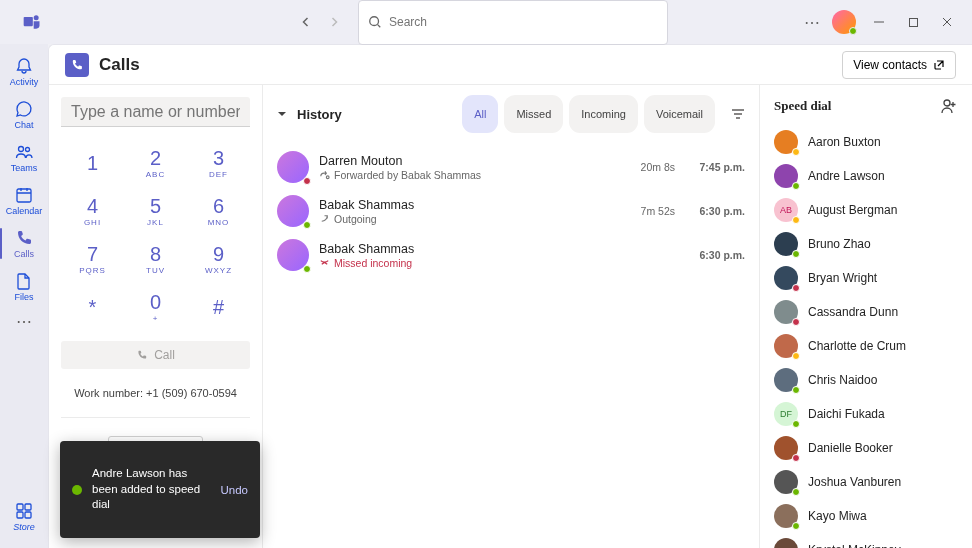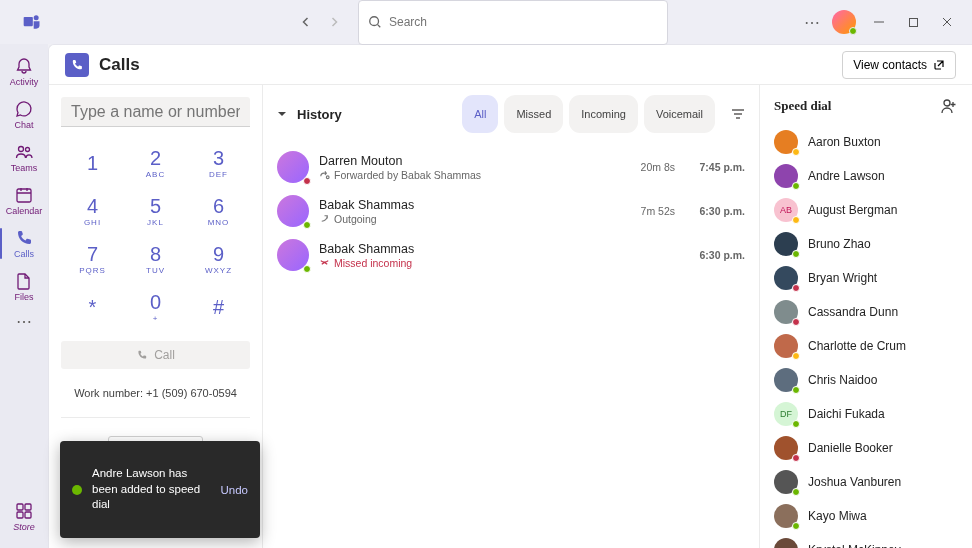--- a/index.html
+++ b/index.html
@@ -16,21 +16,21 @@
 .titlebar .spacer { flex: 1; }
 .titlebar .ellipsis { color:#666; font-size:16px; margin-right:12px; cursor:pointer;}
 .titlebar .avatar { width: 24px; height: 24px; border-radius: 50%; background: linear-gradient(135deg,#f6a,#f90); position: relative; margin-right:16px;}
 .presence { position:absolute; right:-1px; bottom:-1px; width:8px; height:8px; border-radius:50%; background:#6bb700; border:1.5px solid #eeeef5;}
 .win-controls { display: flex; gap: 20px; align-items:center; margin-right:10px;}
 .win-controls .wc { width: 14px; height: 14px; color:#555; cursor:pointer; display:flex;align-items:center;justify-content:center;}
 
 .app-body { display: flex; height: calc(548px - 44px); }
 
 .rail { width: 48px; background: #eaeaf2; display: flex; flex-direction: column; align-items: center; padding-top: 6px; }
-.rail-item { width:48px; display:flex; flex-direction:column; align-items:center; gap:2px; padding:6px 0; cursor:pointer; color:#701a75; position:relative;}
+.rail-item { width:48px; display:flex; flex-direction:column; align-items:center; gap:2px; padding:6px 0; cursor:pointer; color:#1d4ed8; position:relative;}
 .rail-item.active { color:#5b5fc7; }
 .rail-item.active::before { content:""; position:absolute; left:0; top:6px; bottom:6px; width:2px; background:#5b5fc7; border-radius:1px;}
 .rail-item .ri-icon { width:20px; height:20px;}
 .rail-item .ri-label { font-size:9px; line-height:1;}
 .rail .rail-more { margin-top:4px; color:#605e5c; font-size:16px; cursor:pointer;}
 .rail .rail-bottom { margin-top:auto; margin-bottom:10px;font-style:italic;}
 
 .content { flex:1; background:#fff; display:flex; flex-direction:column; border-top-left-radius:6px; border:1px solid #e5e5ec; border-right:none; border-bottom:none; overflow:hidden;}
 .header-row { height:40px; display:flex; align-items:center; padding:0 16px; border-bottom:1px solid #ebebeb; }
 .header-row .hicon { width:24px;height:24px; background:#5b5fc7; border-radius:4px; display:flex;align-items:center;justify-content:center; color:#fff; margin-right:10px;}

